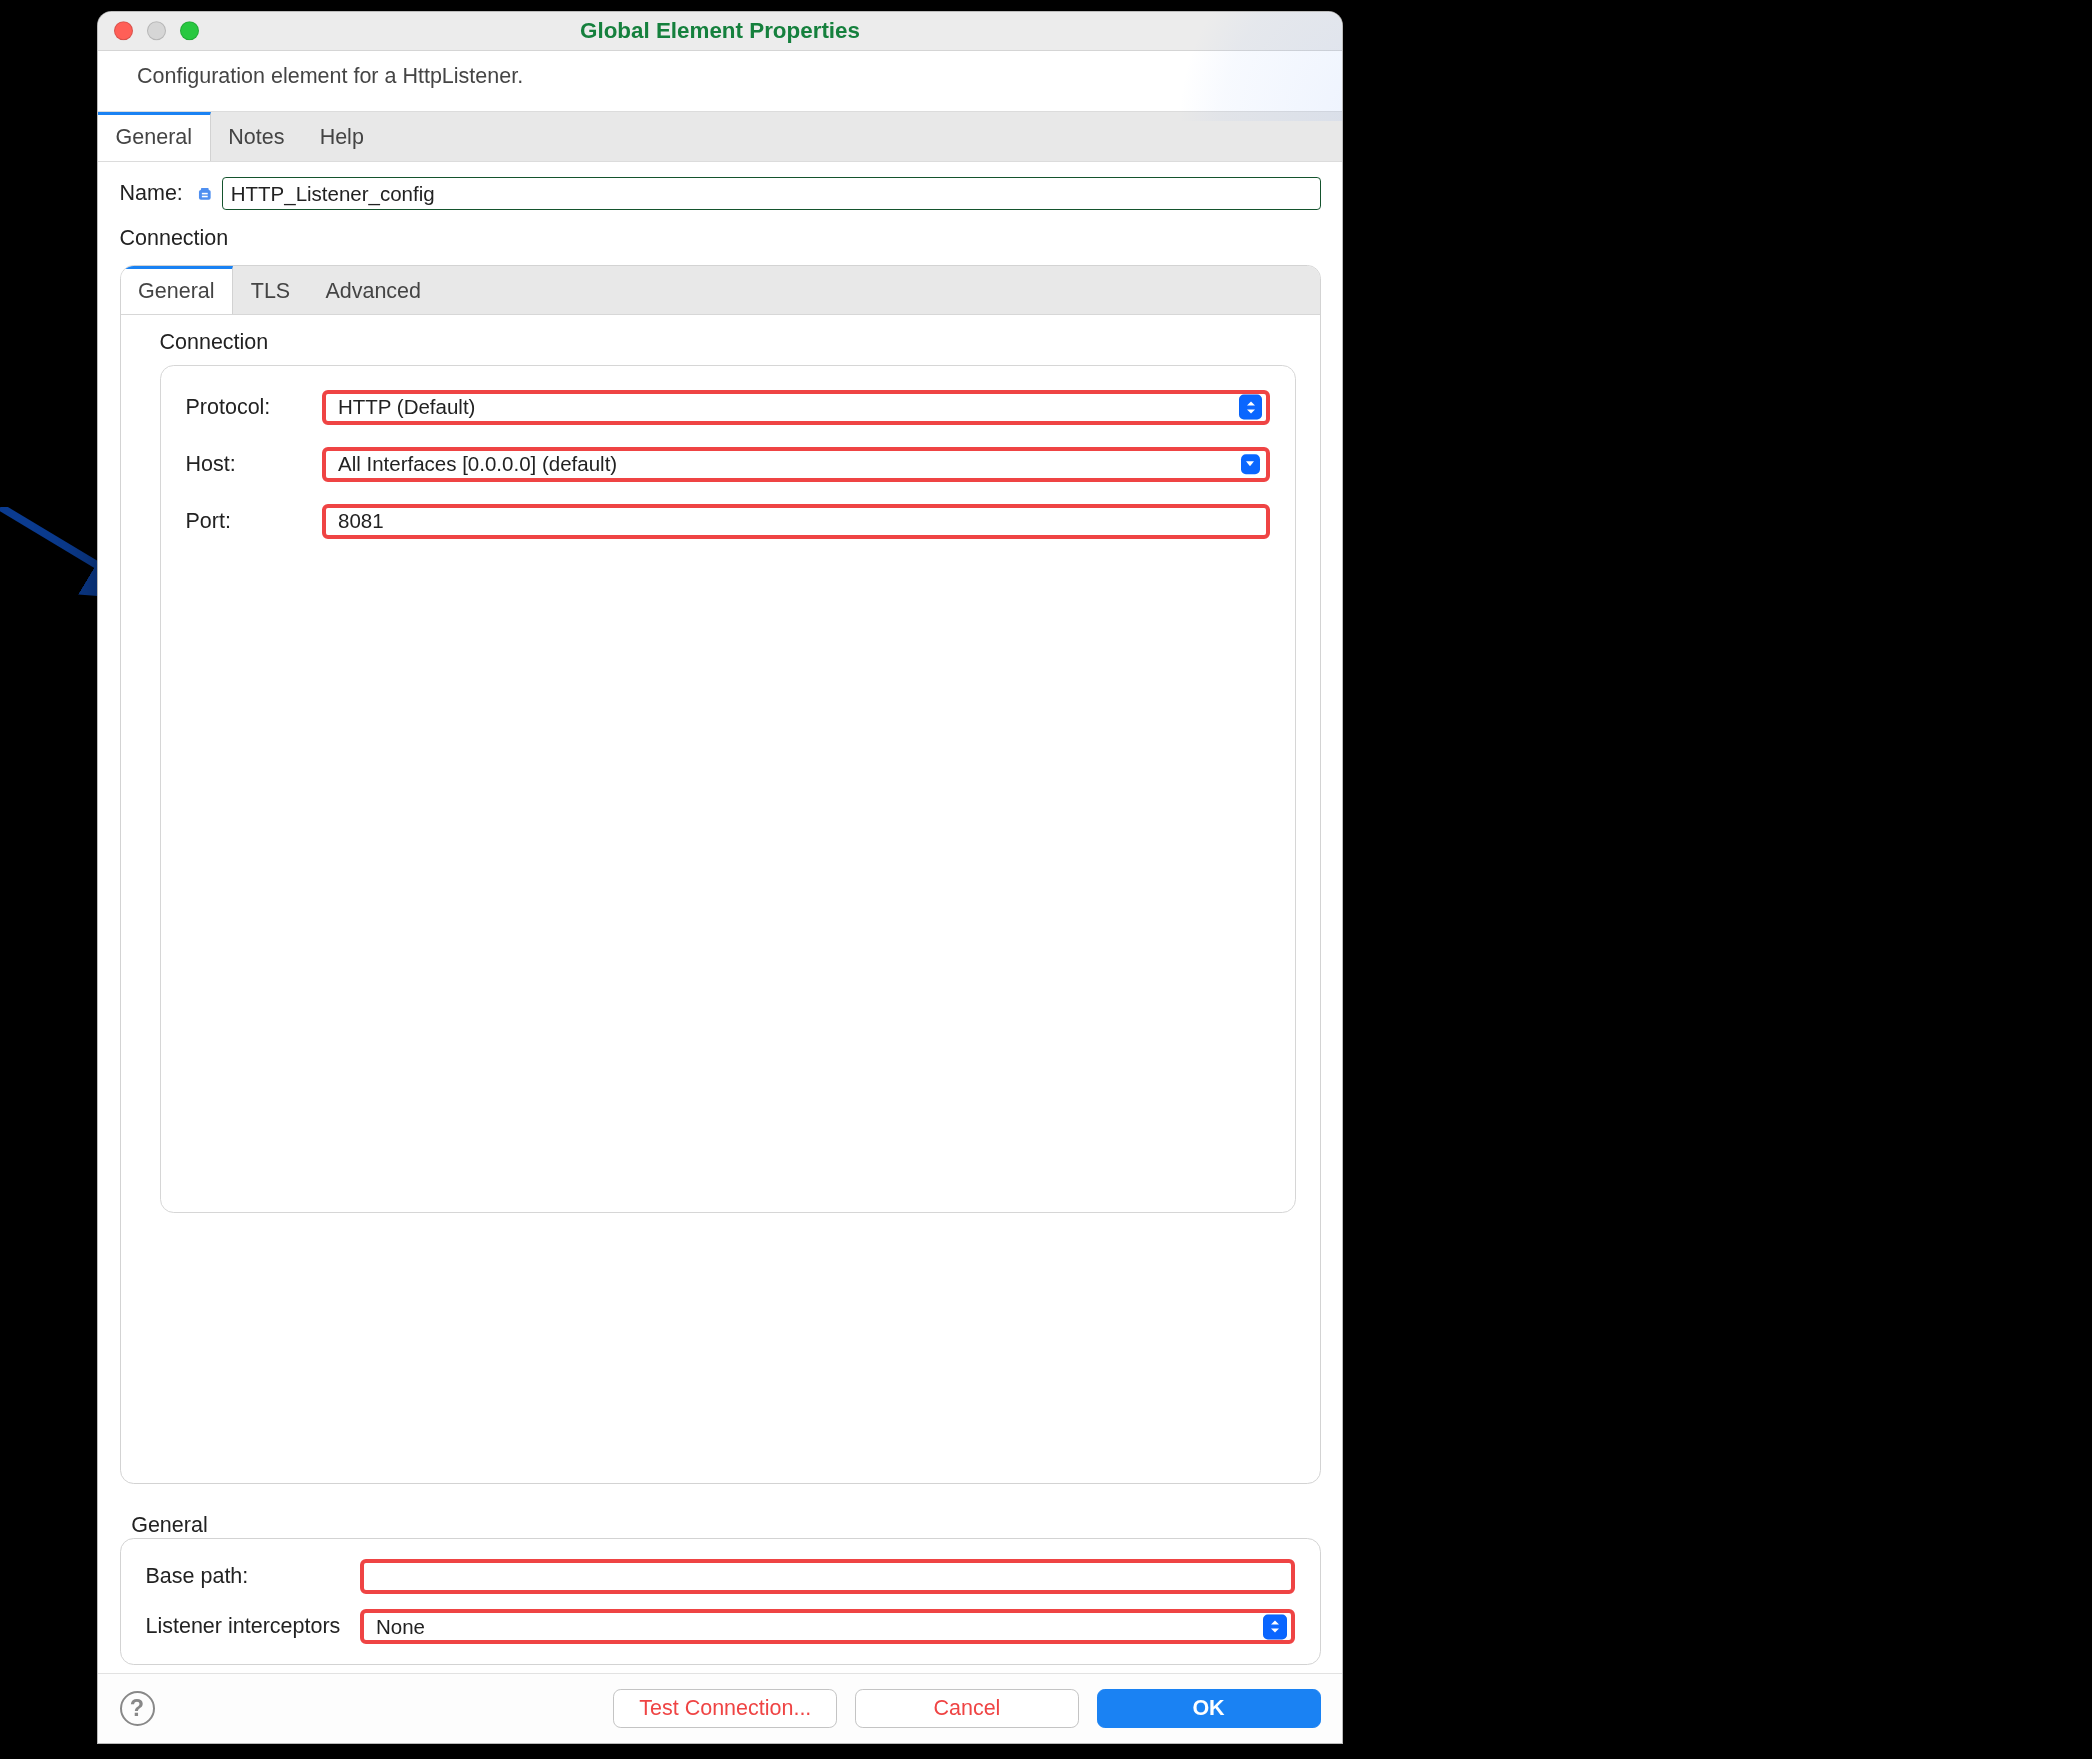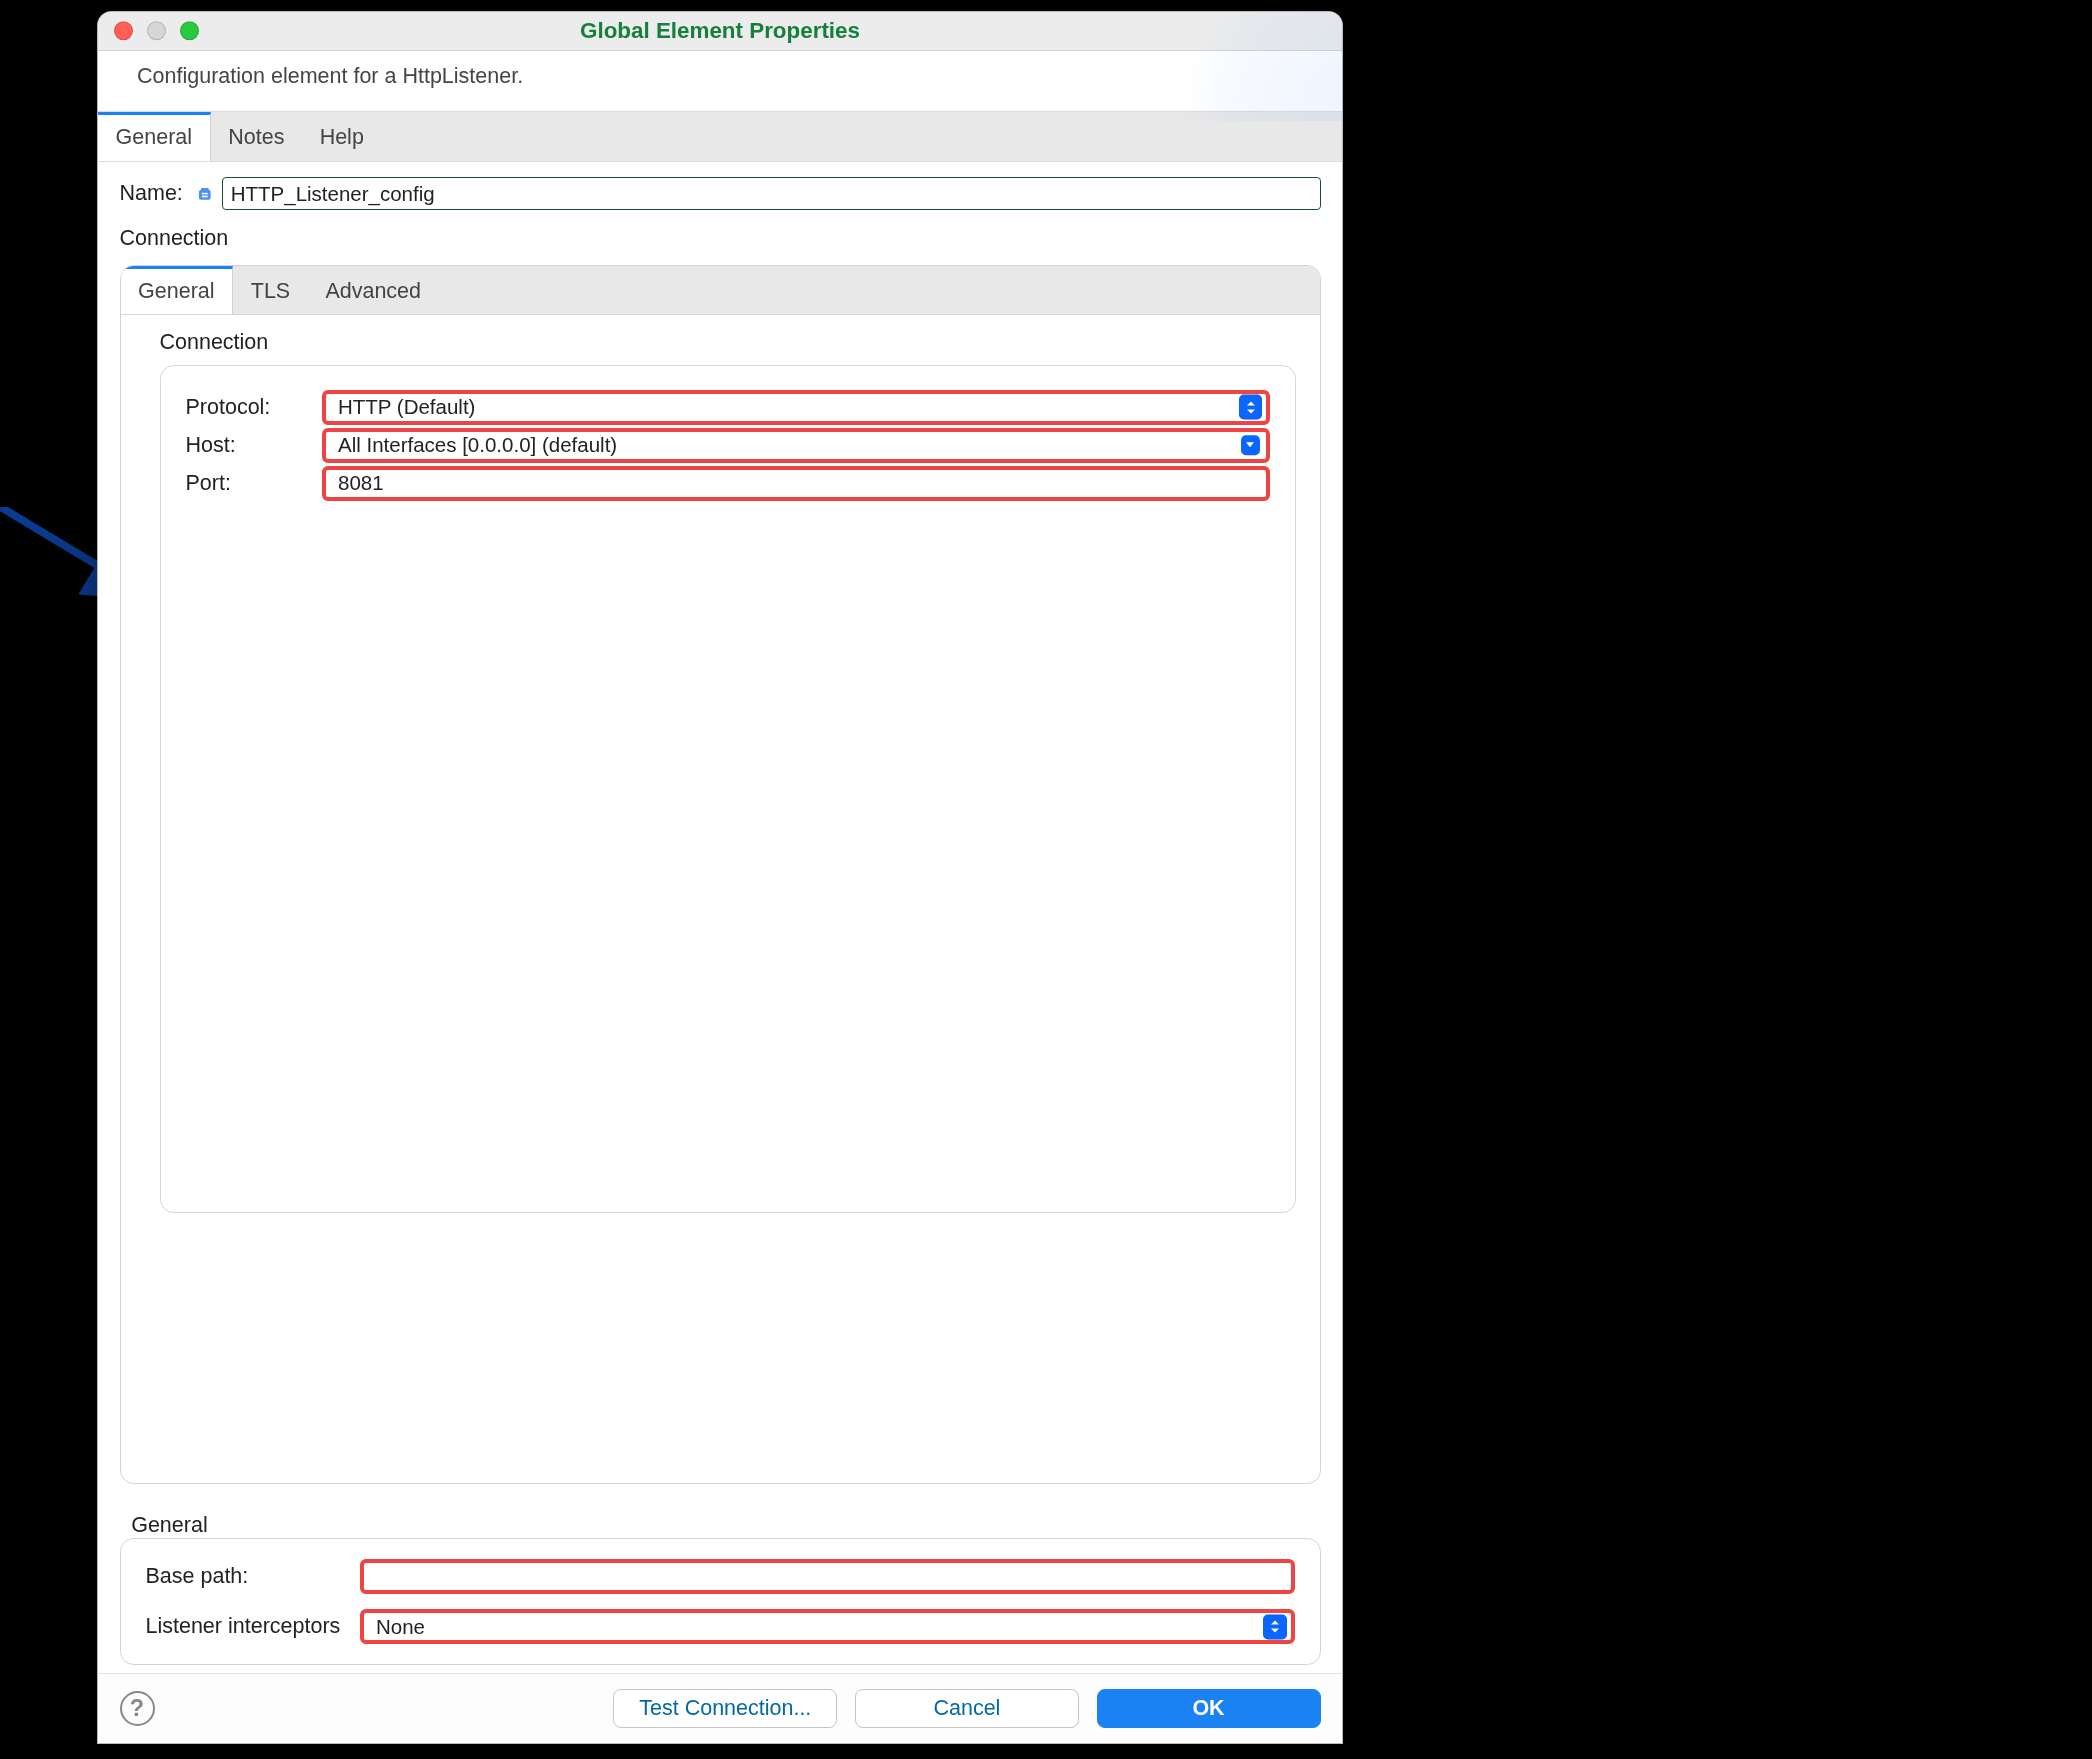--- a/index.html
+++ b/index.html
@@ -172,21 +172,21 @@
     border-radius:13.7px;
     padding: 23.4px 25px;
     min-height: 848px;
   }
 
   .field{
     display:grid;
     grid-template-columns: 127px 1fr;
     align-items:center;
     gap: 9.8px;
-    margin-bottom: 3px;
+    margin-bottom: 22px;
     font-size:21.5px;
   }
   .field label{ white-space:nowrap; }
 
   .select, .combo, .plain-input{
     height:35px;
     border:4px solid #ef4444;
     border-radius:5.9px;
     background:#fff;
     font-size:20.5px;
@@ -262,21 +262,21 @@
   .help-circle{
     width:35px;height:35px;border:2px solid #888;border-radius:50%;
     display:flex;align-items:center;justify-content:center;
     color:#888;font-size:23.4px;font-weight:600;
   }
   .spacer{flex:1}
   .btn{
     min-width:224px; height:39px;
     border:1px solid #c4c4c4; border-radius:7.8px;
     background:#fff;
-    font-size:21.5px; color:#0369a1;
+    font-size:21.5px; color:#ef4444;
     display:flex;align-items:center;justify-content:center;
     cursor:default; padding:0 23.4px;
   }
   .btn.primary{
     background:#1a82f3; border-color:#1a82f3; color:#fff; font-weight:600;
   }
 
   
   .arrow{
     position:absolute;

